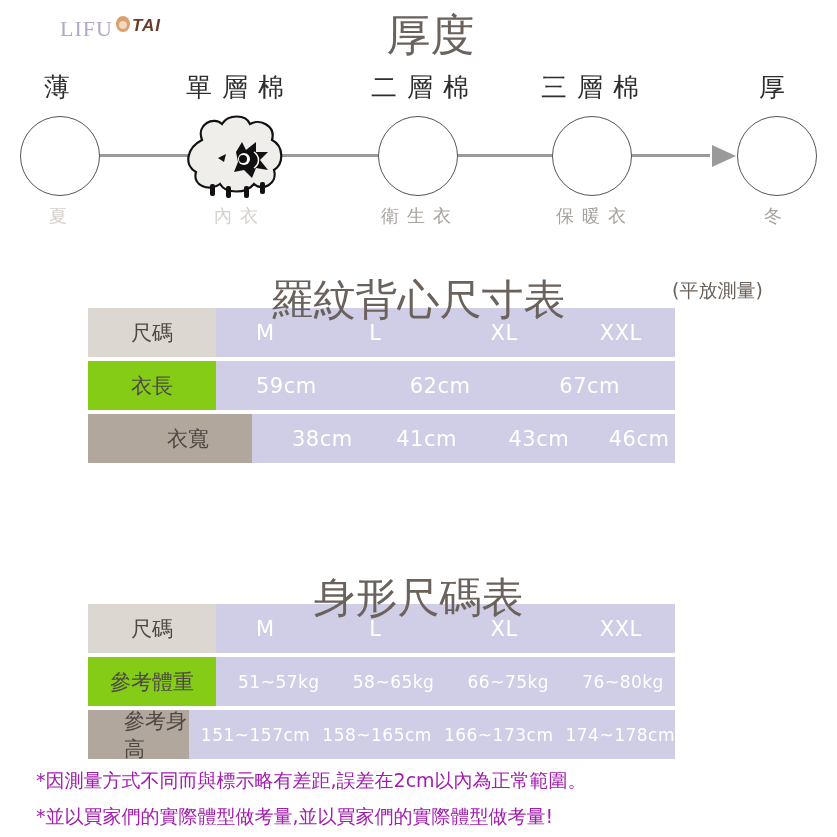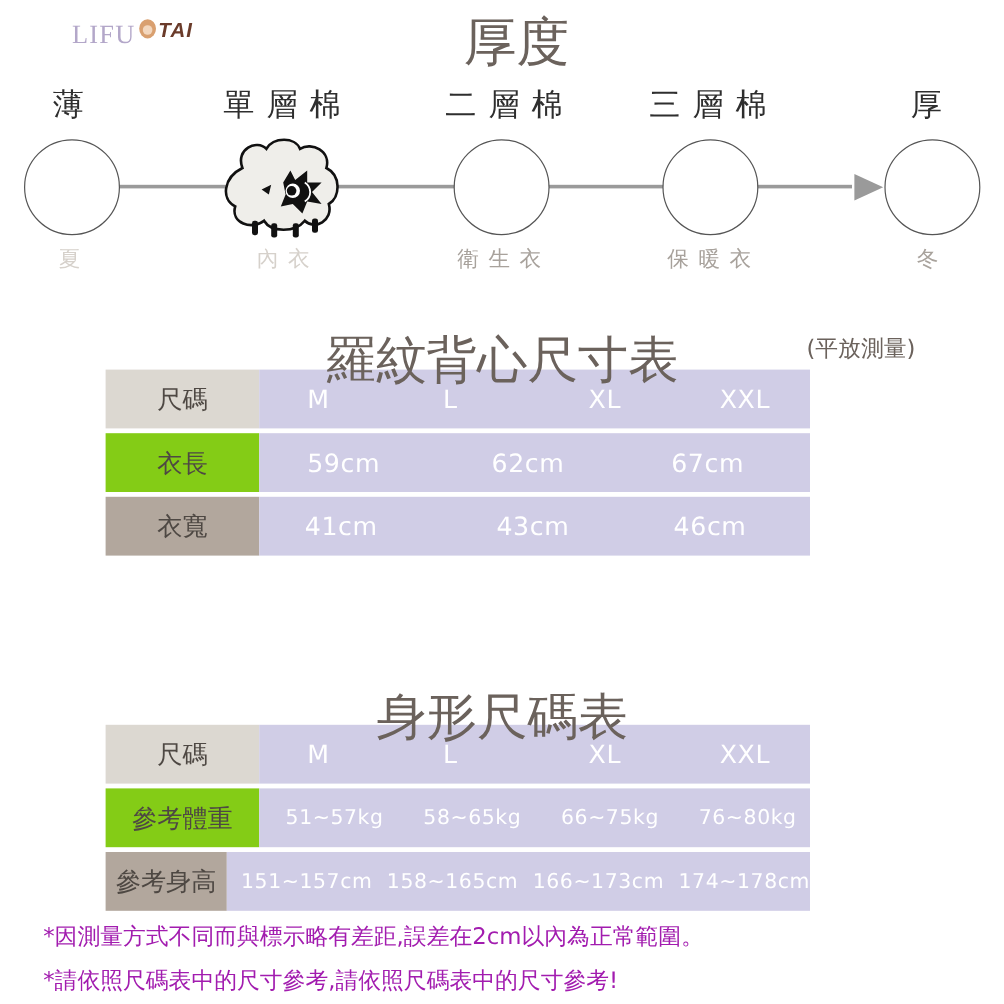--- a/index.html
+++ b/index.html
@@ -20,21 +20,21 @@
   .sheep { left:180px; top:112px; width:108px; height:90px; }
   .tbl-title { font-size:42px; color:#6b625c; left:0; width:837px; text-align:center; }
   .tbl-note { font-size:19px; color:#6b625c;margin-left:24px; }
   .table { left:88px; width:587px; }
   .row { display:flex; height:49px; margin-bottom:4px; }
   .row .lbl { width:128px; display:flex; align-items:center; justify-content:center; font-size:21px; color:#4e4843; }
   .row .cells { flex:1; background:#d0cde6; display:flex; align-items:center; }
   .row .cell { flex:1; color:#ffffff; font-size:21px; padding-left:12px; font-family:"DejaVu Sans", sans-serif; letter-spacing:0.5px;}
   .row.r0 .lbl { background:#dcd8d1; }
   .row.r1 .lbl { background:#84cc16; }
-  .row.r2 .lbl { background:#b2a79d; }
+  .row.r2 .lbl { background:#b2a79d;padding-left:36px; }
   .t2 .row .cell { font-size:17px; padding-left:12px; }
   .t2 .row.r0 .cell { font-size:21px; padding-left:38px; }
   .t2 .row.r1 .cell { padding-left:22px; }
   .t2 .row.r2 .cell { font-size:17px; }
   .t2 .row .lbl { font-size:21px; }
   .footer { left:36px; font-size:19px; color:#a21caf; }
 </style>
 </head>
 <body>
 
@@ -97,20 +97,21 @@
     <div class="lbl">衣長</div>
     <div class="cells">
       <div class="cell" style="padding-left:40px;">59cm</div>
       <div class="cell" style="padding-left:38px;">62cm</div>
       <div class="cell" style="padding-left:34px;">67cm</div>
     </div>
   </div>
   <div class="row r2">
     <div class="lbl">衣寬</div>
     <div class="cells">
+      <div class="cell" style="padding-left:40px;">38cm</div>
       <div class="cell" style="padding-left:38px;">41cm</div>
       <div class="cell" style="padding-left:46px;">43cm</div>
       <div class="cell" style="padding-left:34px;">46cm</div>
     </div>
   </div>
 </div>
 <div class="abs tbl-title" style="top:272px;">羅紋背心尺寸表</div>
 <div class="abs tbl-note" style="left:648px;top:278px;">(平放測量)</div>
 
 <div class="abs table t2" style="top:604px;">
@@ -138,13 +139,13 @@
       <div class="cell">151~157cm</div>
       <div class="cell">158~165cm</div>
       <div class="cell">166~173cm</div>
       <div class="cell">174~178cm</div>
     </div>
   </div>
 </div>
 <div class="abs tbl-title" style="top:570px;">身形尺碼表</div>
 
 <div class="abs footer" style="top:768px;">*因測量方式不同而與標示略有差距,誤差在2cm以內為正常範圍。</div>
-<div class="abs footer" style="top:804px;">*請依照尺碼表中的尺寸參考,請依照尺碼表中的尺寸參考!</div>
+<div class="abs footer" style="top:804px;">*並以買家們的實際體型做考量,並以買家們的實際體型做考量!</div>
 
 </body></html>

